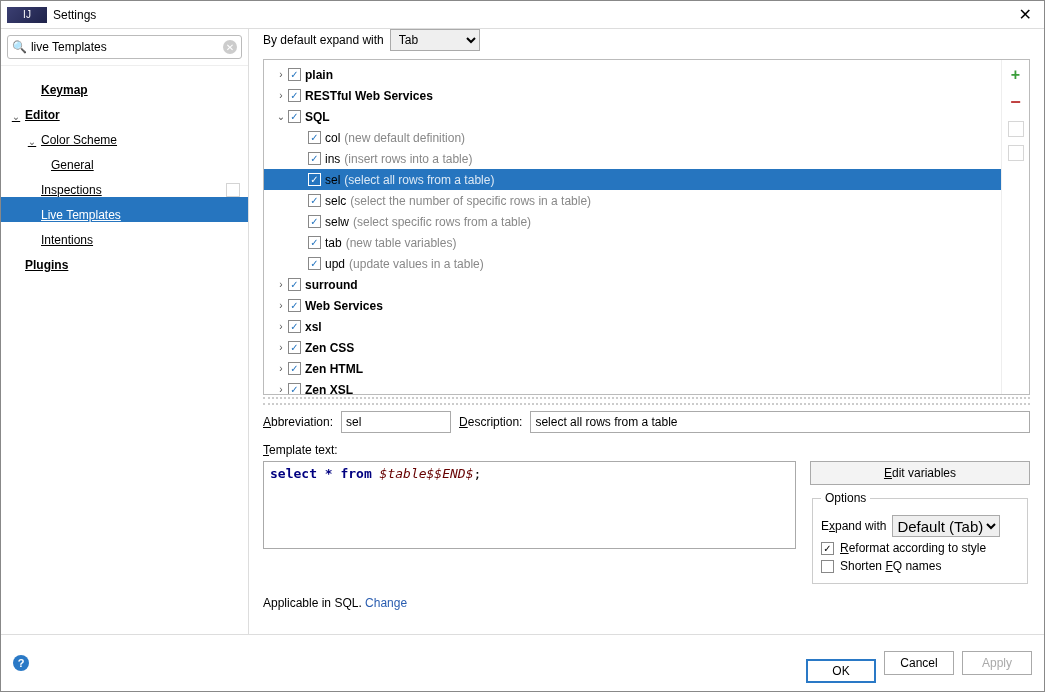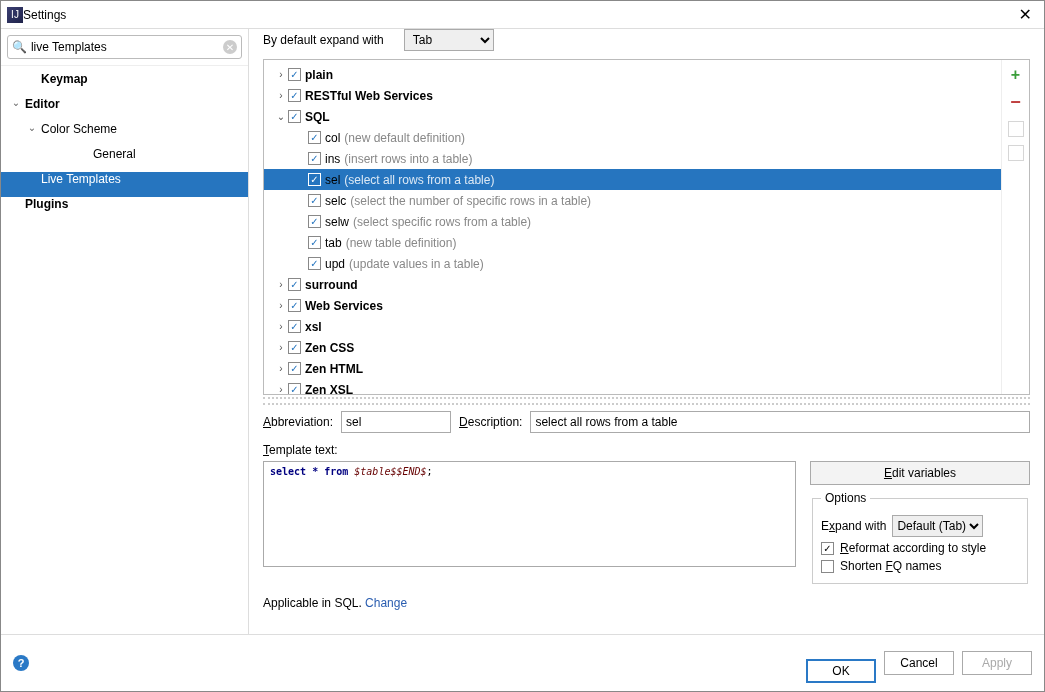--- a/index.html
+++ b/index.html
@@ -17,24 +17,25 @@
   }
   
   .titlebar {
     display: flex;
     align-items: center;
     height: 28px;
     padding: 0 6px;
     border-bottom: 1px solid #ddd;
   }
   .titlebar .icon {
-    width: 16px; height: 16px;
+    width: 40px; height: 16px;
     background: linear-gradient(135deg,#3b3f72,#1f234a);
     display: inline-flex; align-items:center; justify-content:center;
     color:#fff; font-size:10px; font-weight:normal;
+    margin-right: 6px;
   }
   .titlebar .close {
     margin-left: auto;
     font-size: 16px;
     padding: 0 6px;
     cursor: pointer;
   }
   
   .body {
     flex: 1;
@@ -73,59 +74,60 @@
     background:#ccc;color:#fff;
     font-size:10px;display:flex;align-items:center;justify-content:center;
   }
   .tree {
     flex:1;
     padding: 6px 0;
     overflow:auto;
     user-select: none;
   }
   .node {
-    display:flex;align-items:flex-start;
+    display:flex;align-items:flex-end;
     height: 25px;
     padding-left: 8px;
     cursor: default;
+    text-decoration: underline;
   }
   .node .arrow {
     width: 14px;
     text-align:center;
     color:#666;
     font-size:10px;
   }
   .node .label { padding-left: 2px; }
   .node.bold .label { font-weight: bold; }
   .node.sel {
     background: #2675bf;
     color: #fff;
   }
   .node .spacer { flex:1; }
   .node .copy-ic {
     width:14px;height:14px;border:1px solid #aaa;opacity:.5;margin-right:8px;
   }
   .ind1 { padding-left: 24px; }
-  .ind3 { padding-left: 76px; }
+  .ind3 { padding-left: 34px; }
   
   .right {
     flex:1;
     display:flex;
     flex-direction:column;
     min-width:0;
   }
   .crumbs {
     padding: 14px 14px 8px 14px;
     font-weight: bold;
     color:#000;
   }
   .crumbs .sep { color:#666; padding:0 6px; font-weight:normal;}
   .expand-row {
     padding: 0 14px 8px 14px;
-    display:flex;align-items:center;gap:20px;
+    display:flex;align-items:center;gap:6px;
   }
   .expand-row select {
     height: 22px;
     border:1px solid #aaa;
     font-size:12px;
     padding: 0 4px;
     width: 90px;
   }
   .templates-area {
     margin: 0 14px;
@@ -190,44 +192,44 @@
   .row-tt {
     padding: 0 14px 4px 14px;
   }
   .row-tt .ul { text-decoration: underline; }
   .lower {
     display:flex;gap:14px;padding:0 14px 8px 14px;
   }
   .tt-box {
     flex:1;
     border:1px solid #aaa;
-    height:106px;
+    height:88px;
     padding:4px 6px;
     font-family: Consolas, monospace;
-    font-size:10px;
+    font-size:13px;
     white-space:pre;
     overflow:auto;
   }
   .tt-box .kw { color:#000080; font-weight:bold;}
   .tt-box .var{ color:#660000; font-style:italic;}
   .side {
     width:220px;display:flex;flex-direction:column;gap:6px;
   }
   .btn {
     height:24px;border:1px solid #aaa;background:#f3f3f3;
     display:flex;align-items:center;justify-content:center;
     font-size:12px;cursor:pointer;
   }
   .btn.long{width:100%;}
   fieldset.opts {
     border:1px solid #ccc;font-size:12px;padding:6px 8px;
   }
   fieldset.opts legend { padding:0 4px; }
   .opt-row { display:flex;align-items:center;gap:6px;margin:4px 0;}
-  .opt-row select { height:22px;border:1px solid #aaa;font-size:12px;}
+  .opt-row select { height:22px;border:1px solid #aaa;font-size:15px;}
   .cb2 {
     width:13px;height:13px;border:1px solid #888;
     display:inline-flex;align-items:center;justify-content:center;
     font-size:10px;color:#000;background:#fff;
   }
   .applicable {
     padding: 4px 14px 8px 14px;
   }
   .applicable a { color:#2a5db0; text-decoration:none; }
   
@@ -281,23 +283,33 @@
           <span class="label">Editor</span>
         </div>
         <div class="node ind1">
           <span class="arrow">⌄</span>
           <span class="label">Color Scheme</span>
         </div>
         <div class="node ind3">
           <span class="arrow"></span>
           <span class="label">General</span>
         </div>
+        <div class="node ind1">
+          <span class="arrow"></span>
+          <span class="label">Inspections</span>
+          <span class="spacer"></span>
+          <span class="copy-ic"></span>
+        </div>
         <div class="node sel ind1">
           <span class="arrow"></span>
           <span class="label">Live Templates</span>
+        </div>
+        <div class="node ind1">
+          <span class="arrow"></span>
+          <span class="label">Intentions</span>
         </div>
         <div class="node bold ind0">
           <span class="arrow"></span>
           <span class="label">Plugins</span>
         </div>
       </div>
   </div>
 
   <div class="right">
     <div class="expand-row">
@@ -345,21 +357,21 @@
             <span class="desc"> (select the number of specific rows in a table)</span>
           </div>
           <div class="trow ti2">
             <span class="cb">✓</span>
             <span class="abbr">selw</span>
             <span class="desc"> (select specific rows from a table)</span>
           </div>
           <div class="trow ti2">
             <span class="cb">✓</span>
             <span class="abbr">tab</span>
-            <span class="desc"> (new table definition)</span>
+            <span class="desc"> (new table variables)</span>
           </div>
           <div class="trow ti2">
             <span class="cb">✓</span>
             <span class="abbr">upd</span>
             <span class="desc"> (update values in a table)</span>
           </div>
           <div class="trow ti1">
             <span class="arrow">›</span>
             <span class="cb">✓</span>
             <b>surround</b>

